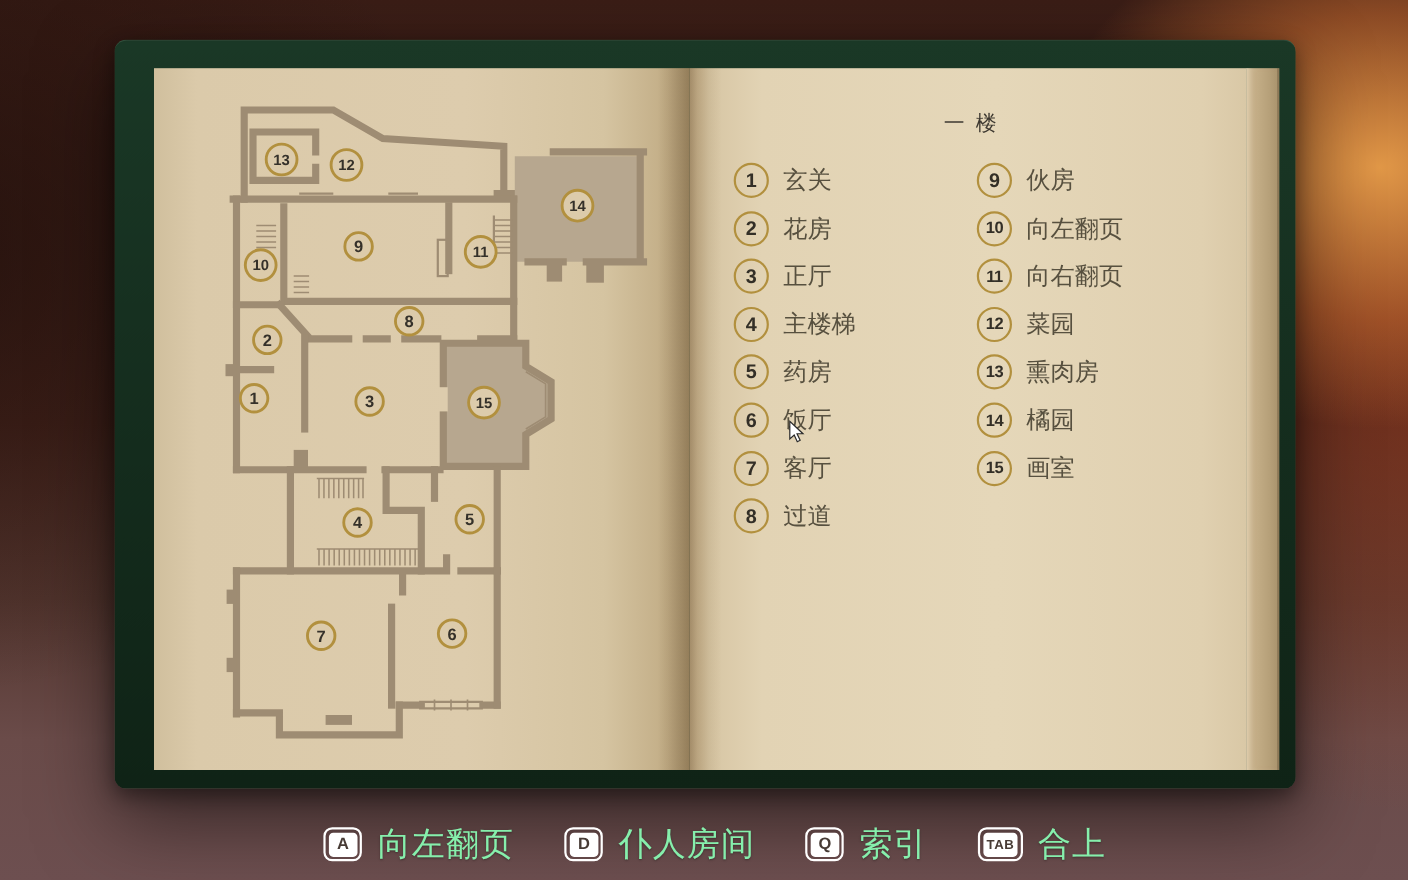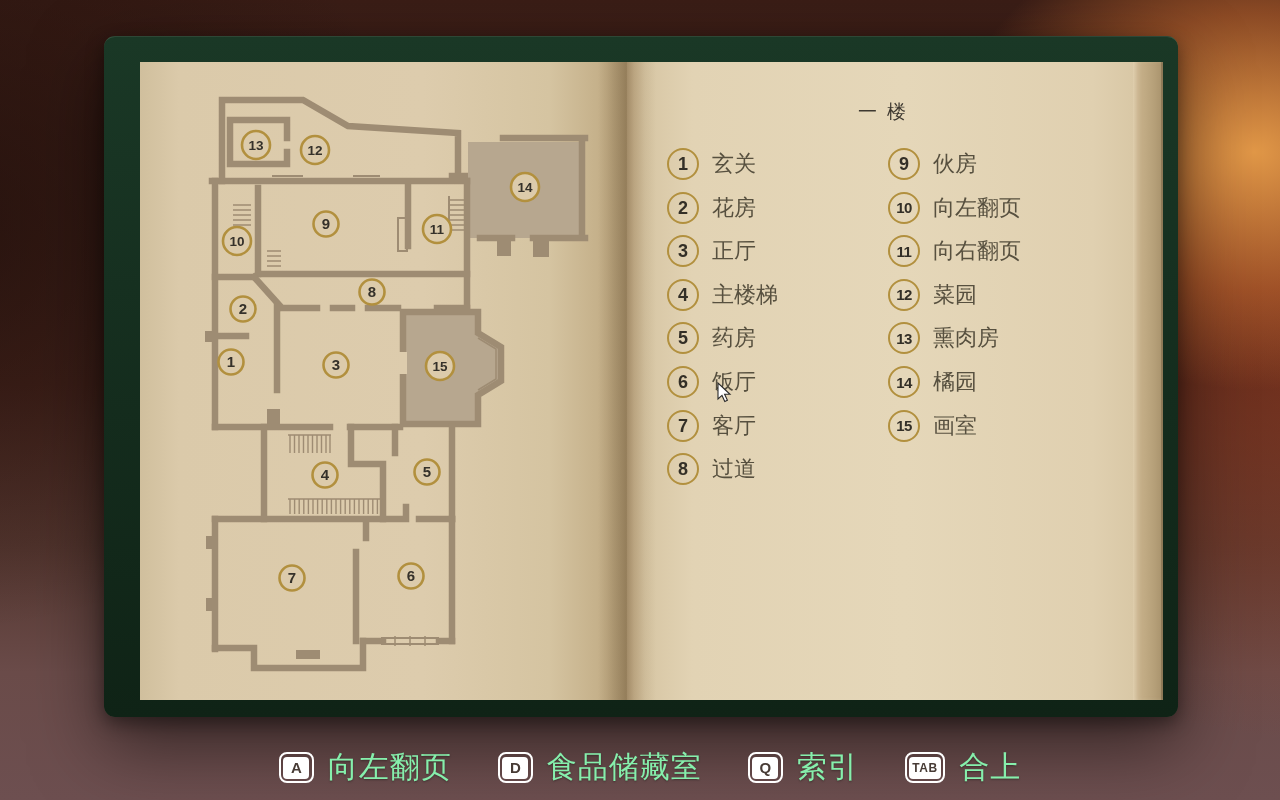--- a/index.html
+++ b/index.html
@@ -240,21 +240,21 @@
       <div class="hotkey">
         <span class="keycap">
           <span class="keycap-face">A</span>
         </span>
         <span class="hotkey-label">向左翻页</span>
       </div>
       <div class="hotkey">
         <span class="keycap">
           <span class="keycap-face">D</span>
         </span>
-        <span class="hotkey-label">食品储藏室</span>
+        <span class="hotkey-label">仆人房间</span>
       </div>
       <div class="hotkey">
         <span class="keycap">
           <span class="keycap-face">Q</span>
         </span>
         <span class="hotkey-label">索引</span>
       </div>
       <div class="hotkey">
         <span class="keycap">
           <span class="keycap-face wide">TAB</span>

